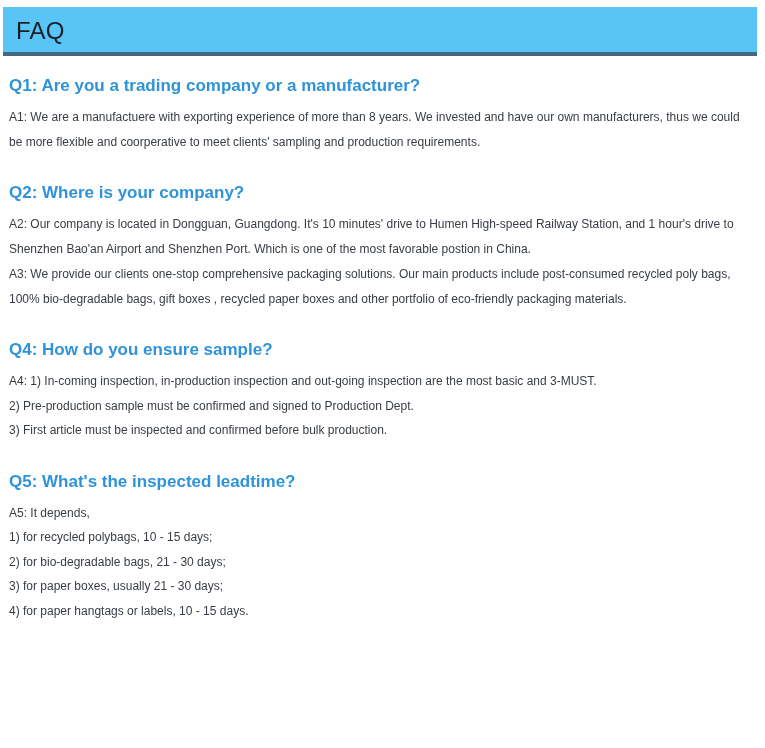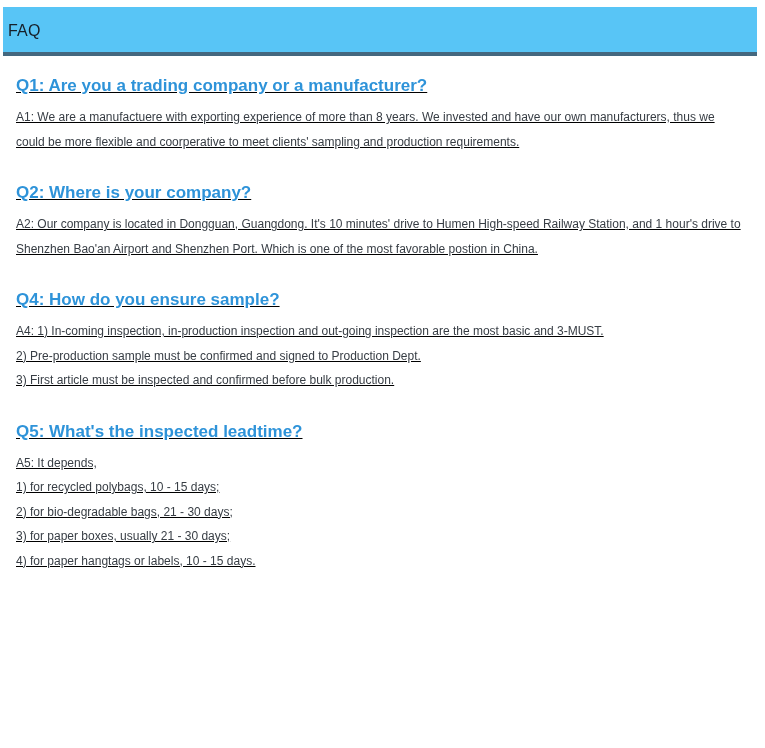--- a/index.html
+++ b/index.html
@@ -17,33 +17,32 @@
   .faq-header-bar {
     margin: 7px 8px 0 3px;
     height: 45px;
     background: #58C5F6;
     border-bottom: 4px solid #44687F;
     display: flex;
     align-items: center;
     box-sizing: content-box;
   }
   .faq-header-title {
-    padding-left: 5px;
+    padding-left: 13px;
     padding-top: 2px;
-    font-size: 16px;
+    font-size: 24px;
     font-weight: 400;
     color: #16202A;
     letter-spacing: 0.2px;
   }
   .faq-content {
     padding: 0 14px 0 8px;
   }
   .faq-item {
-    margin: 8px;
-    text-decoration: underline;
+    margin: 1px;
   }
   .question-heading {
     margin: 29px 0 9px 0;
     font-size: 17px;
     line-height: 20px;
     font-weight: 700;
     color: #2E93D9;
   }
   .faq-item:first-child .question-heading {
     margin-top: 20px;
@@ -70,20 +69,21 @@
     <h3 class="question-heading q">Q1: Are you a trading company or a manufacturer?</h3>
     <p class="answer-text a">A1: We are a manufactuere with exporting experience of more than 8 years. We invested and have our own manufacturers, thus we could be more flexible and coorperative to meet clients' sampling and production requirements.</p>
   </div>
 
   <div class="faq-item">
     <h3 class="question-heading q">Q2: Where is your company?</h3>
     <p class="answer-text a">A2: Our company is located in Dongguan, Guangdong. It's 10 minutes' drive to Humen High-speed Railway Station, and 1 hour's drive to Shenzhen Bao'an Airport and Shenzhen Port. Which is one of the most favorable postion in China.</p>
   </div>
 
   <div class="faq-item">
+    <p class="answer-text a">A3: We provide our clients one-stop comprehensive packaging solutions. Our main products include post-consumed recycled poly bags, 100% bio-degradable bags, gift boxes , recycled paper boxes and other portfolio of eco-friendly packaging materials.</p>
   </div>
 
   <div class="faq-item">
     <h3 class="question-heading q">Q4: How do you ensure sample?</h3>
     <p class="answer-text a">A4: 1) In-coming inspection, in-production inspection and out-going inspection are the most basic and 3-MUST.
 2) Pre-production sample must be confirmed and signed to Production Dept.
 3) First article must be inspected and confirmed before bulk production.</p>
   </div>
 
   <div class="faq-item">

